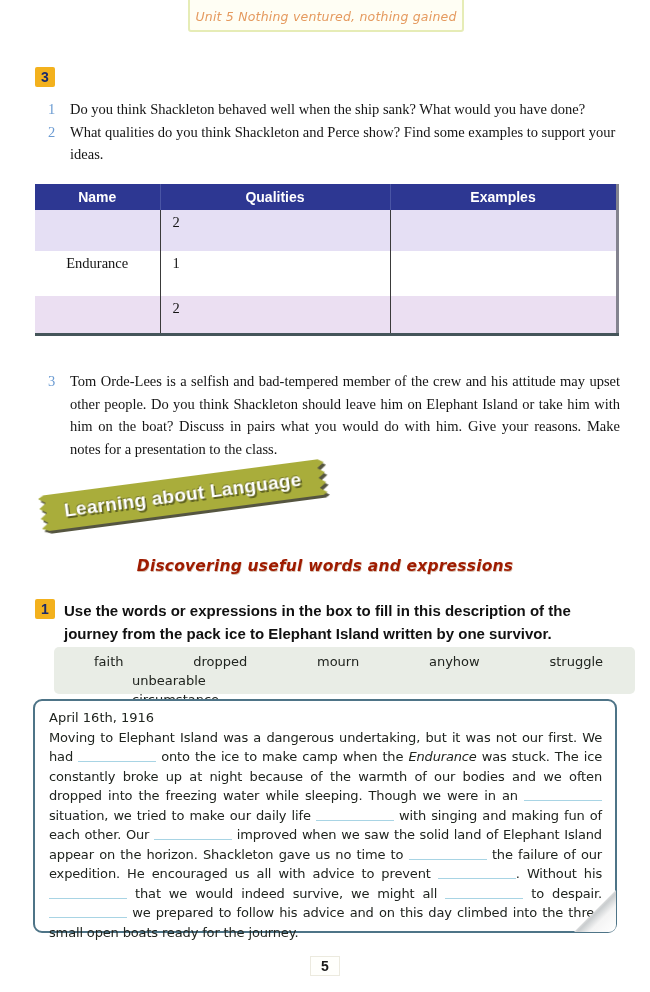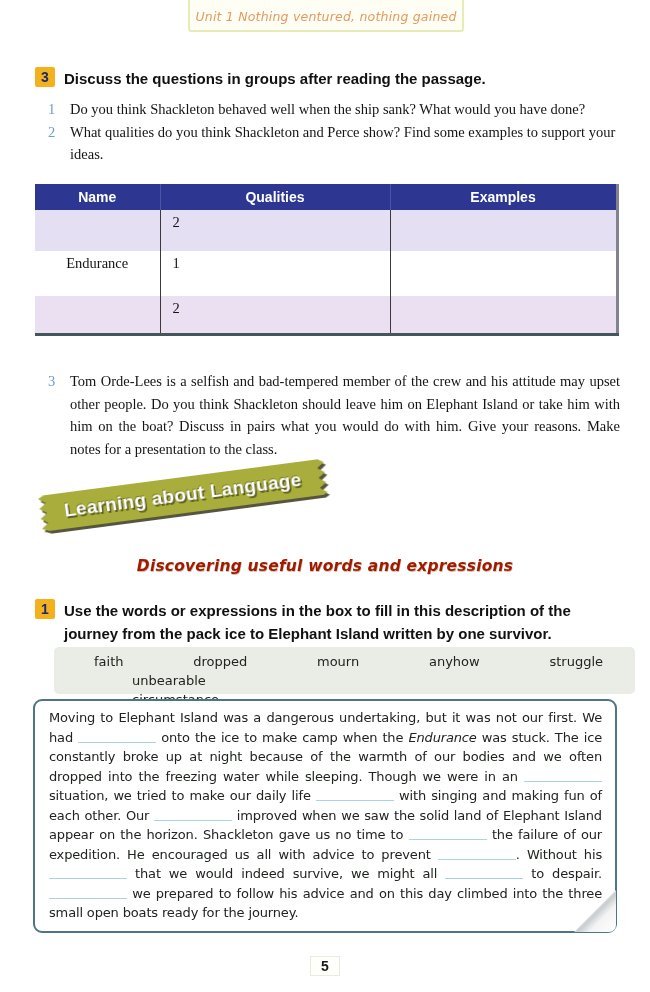--- a/index.html
+++ b/index.html
@@ -133,26 +133,25 @@
     border:1px solid #eceadf; font-family:"Liberation Sans", sans-serif;
     font-weight:bold; font-size:14px; color:#1a1a1a;
   }
 </style>
 </head>
 <body>
 
 <div id="page">
 
   <div class="unit-box">
-    <span>Unit 1 Nothing ventured, nothing gained</span>
+    <span>Unit 5 Nothing ventured, nothing gained</span>
   </div>
 
   <div class="sec-heading" id="sec3-heading">
     <span class="badge">3</span>
-    <span class="sec-title">Discuss the questions in groups after reading the passage.</span>
   </div>
 
   <div id="question-list">
     <div class="q-row">
       <span class="q-num">1</span>
       <span class="q-text">Do you think Shackleton behaved well when the ship sank? What would you have done?</span>
     </div>
     <div class="q-row">
       <span class="q-num">2</span>
       <span class="q-text">What qualities do you think Shackleton and Perce show? Find some examples to support your ideas.</span>
@@ -219,20 +218,21 @@
       </div>
       <div class="word-row r2">
         <span>unbearable</span>
         <span>circumstance</span>
         <span>sickness</span>
         <span>give way</span>
       </div>
     </div>
 
   <div id="passage-box">
+    <div id="passage-date">April 16th, 1916</div>
     <div id="passage-text"><span>Moving to Elephant Island was a dangerous undertaking, but it was not our first. We had </span><span class="blank"></span><span> onto the ice to make camp when the </span><em>Endurance</em><span> was stuck. The ice constantly broke up at night because of the warmth of our bodies and we often dropped into the freezing water while sleeping. Though we were in an </span><span class="blank"></span><span> situation, we tried to make our daily life </span><span class="blank"></span><span> with singing and making fun of each other. Our </span><span class="blank"></span><span> improved when we saw the solid land of Elephant Island appear on the horizon. Shackleton gave us no time to </span><span class="blank"></span><span> the failure of our expedition. He encouraged us all with advice to prevent </span><span class="blank"></span><span>. Without his </span><span class="blank"></span><span> that we would indeed survive, we might all </span><span class="blank"></span><span> to despair. </span><span class="blank"></span><span> we prepared to follow his advice and on this day climbed into the three small open boats ready for the journey.</span></div>
     <div class="curl"></div>
   </div>
 
   <div id="page-num-wrap">
     <span id="page-num">5</span>
   </div>
 
 </div>
 

